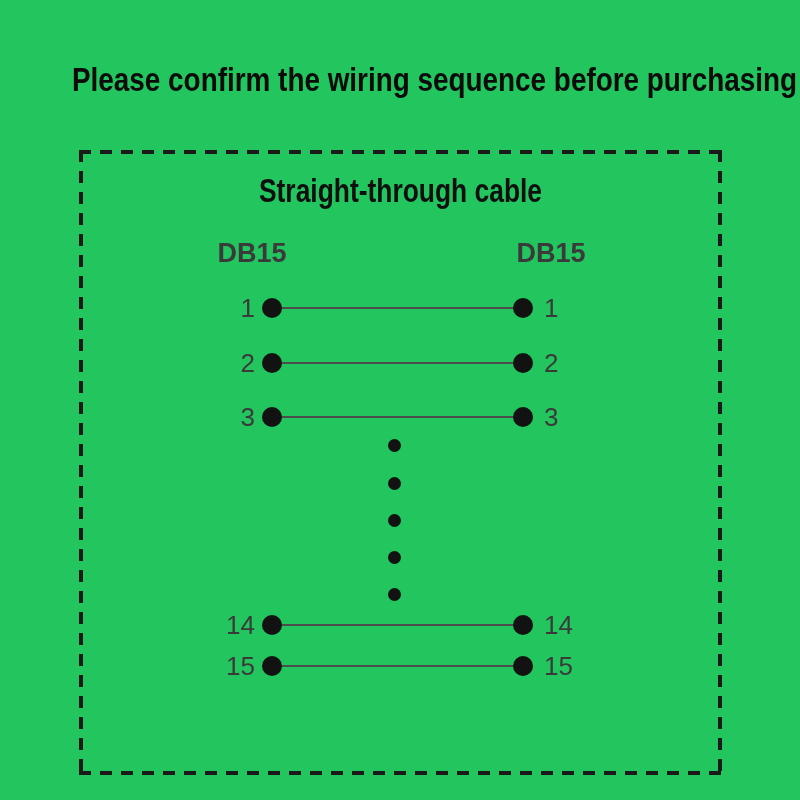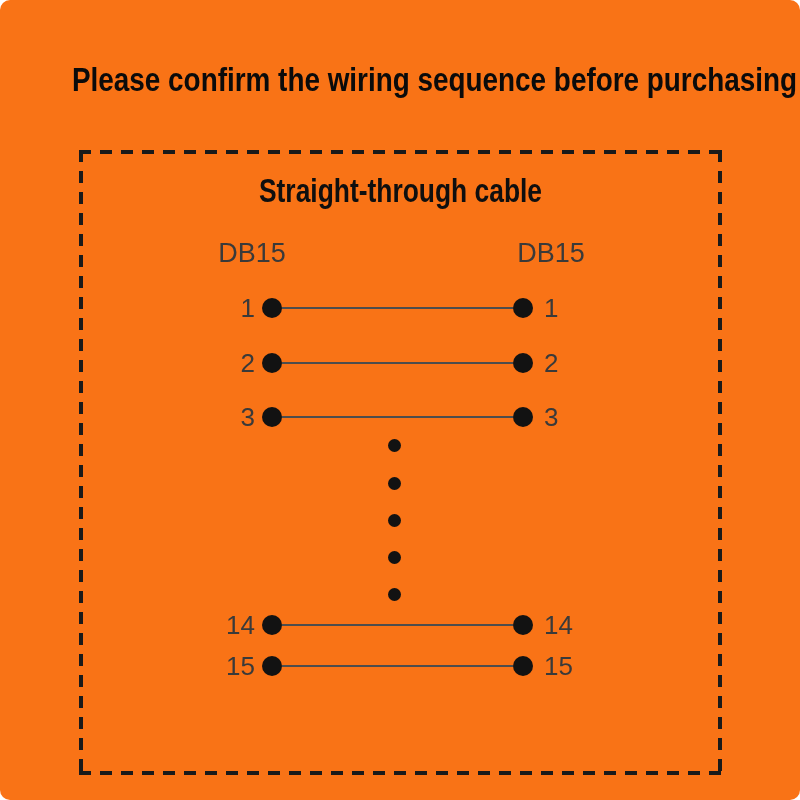--- a/index.html
+++ b/index.html
@@ -5,23 +5,22 @@
   html, body {
     margin: 0;
     padding: 0;
     background: #ffffff;
     font-family: "Liberation Sans", "DejaVu Sans", sans-serif;
   }
   #stage {
     position: relative;
     width: 800px;
     height: 800px;
-    background: #f97316;
+    background: #22c55e;
     overflow: hidden;
-    border-radius: 10px;
   }
   
   .main-title {
     position: absolute;
     top: 60px;
     left: 0;
     width: 800px;
     text-align: center;
     font-size: 34px;
     font-weight: 700;
@@ -65,21 +64,21 @@
     transform: scaleX(0.8);
     transform-origin: 50% 50%;
     white-space: nowrap;
   }
   .connector-label {
     position: absolute;
     top: 88px;
     width: 110px;
     text-align: center;
     font-size: 27px;
-    font-weight: 400;
+    font-weight: 700;
     color: var(--text);
     white-space: nowrap;
   }
   .connector-label.left  { left: 118px; }
   .connector-label.right { left: 417px; }
 
   
   .pin-row {
     position: absolute;
     left: 118px;

